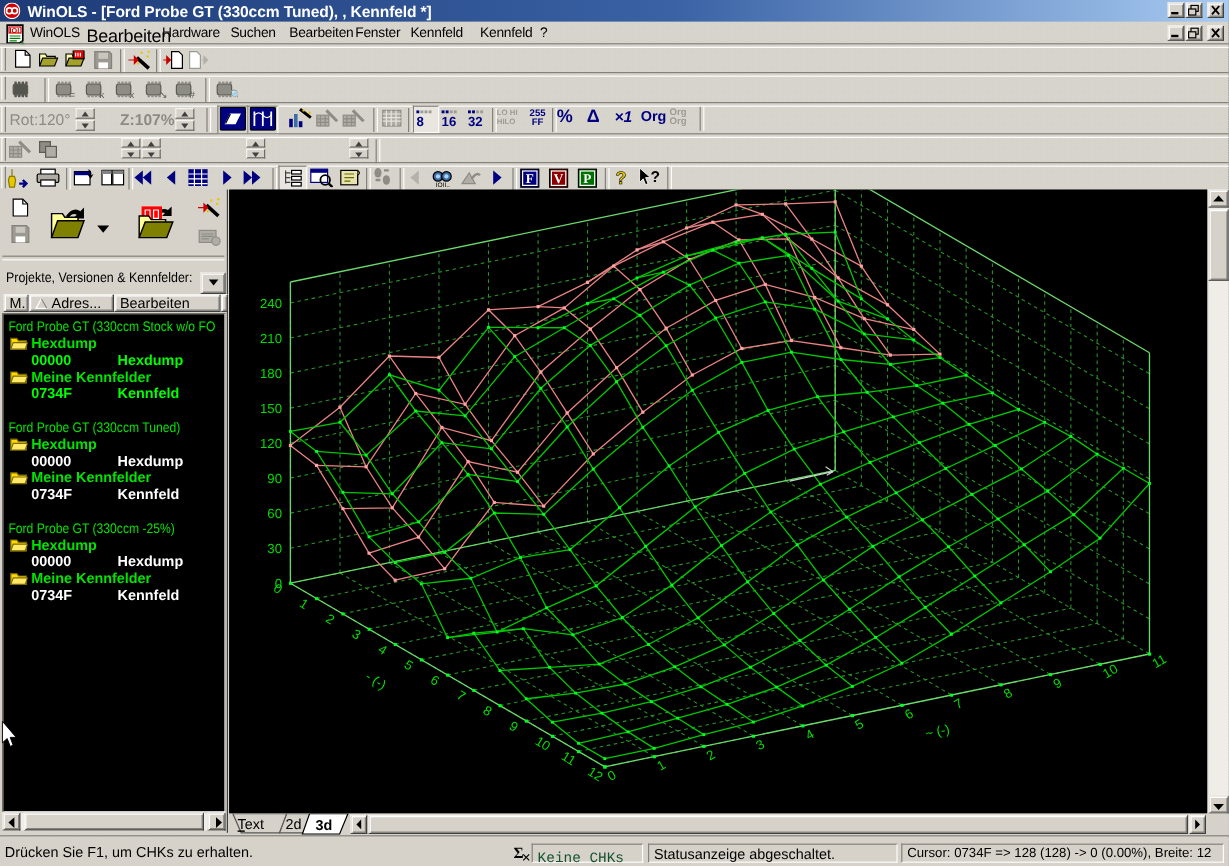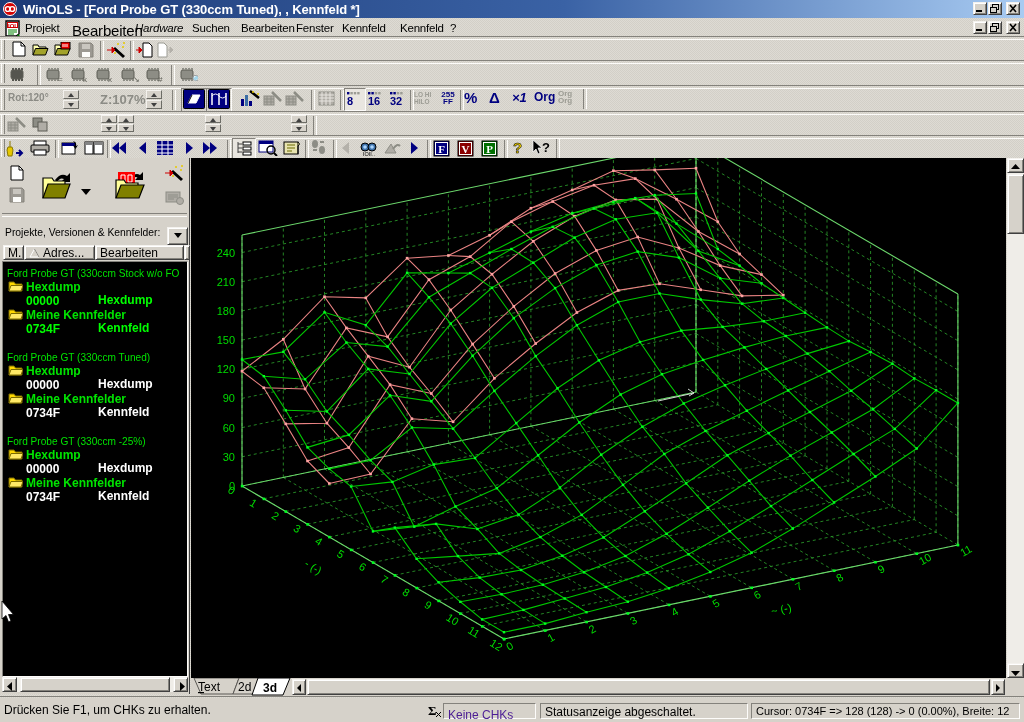--- a/index.html
+++ b/index.html
@@ -30,23 +30,23 @@
       <path d="M3 2 L9 9 M9 2 L3 9" stroke="#000" stroke-width="1.6"></path>
     </svg>
   </div>
 <div style="position:absolute;left:4px;top:20px;width:17px;height:17px;"><svg width="17" height="17" viewBox="0 0 17 17" xmlns="http://www.w3.org/2000/svg">
       <path d="M2 1 h13 v13 l-3 2 h-10 z" fill="#fff" stroke="#000" stroke-width="1.4"></path>
       <rect x="3.5" y="2.5" width="10" height="5" fill="#fff" stroke="#d00000"></rect>
       <text x="4" y="7.5" font-family="Liberation Sans" font-size="6" fill="#d00000" font-weight="bold">IOI</text>
       <path d="M4 10h9M4 12h9M4 14h6" stroke="#008000"></path>
       <path d="M14 14 l3 3 h-4 z" fill="#008000"></path>
     </svg></div>
-<div style="position:absolute;left:25px;top:22px;width:60px;height:14px;font-size:11.5px;color:#000;white-space:nowrap;letter-spacing:-0.2px;">Projekt</div>
+<div style="position:absolute;left:25px;top:22px;width:60px;height:14px;font-size:11.5px;color:#000;white-space:nowrap;letter-spacing:-0.2px;">WinOLS</div>
 <div style="position:absolute;left:72px;top:22px;width:60px;height:14px;font-size:15px;color:#000;white-space:nowrap;letter-spacing:-0.2px;">Bearbeiten</div>
-<div style="position:absolute;left:135px;top:22px;width:60px;height:14px;font-size:11.5px;color:#000;white-space:nowrap;letter-spacing:-0.2px;font-style:italic;">Hardware</div>
+<div style="position:absolute;left:135px;top:22px;width:60px;height:14px;font-size:11.5px;color:#000;white-space:nowrap;letter-spacing:-0.2px;">Hardware</div>
 <div style="position:absolute;left:192px;top:22px;width:60px;height:14px;font-size:11.5px;color:#000;white-space:nowrap;letter-spacing:-0.2px;">Suchen</div>
 <div style="position:absolute;left:241px;top:22px;width:60px;height:14px;font-size:11.5px;color:#000;white-space:nowrap;letter-spacing:-0.2px;">Bearbeiten</div>
 <div style="position:absolute;left:296px;top:22px;width:60px;height:14px;font-size:11.5px;color:#000;white-space:nowrap;letter-spacing:-0.2px;">Fenster</div>
 <div style="position:absolute;left:342px;top:22px;width:60px;height:14px;font-size:11.5px;color:#000;white-space:nowrap;letter-spacing:-0.2px;">Kennfeld</div>
 <div style="position:absolute;left:400px;top:22px;width:60px;height:14px;font-size:11.5px;color:#000;white-space:nowrap;letter-spacing:-0.2px;">Kennfeld</div>
 <div style="position:absolute;left:450px;top:22px;width:60px;height:14px;font-size:11.5px;color:#000;white-space:nowrap;letter-spacing:-0.2px;">?</div>
 <div style="position:absolute;width:14px;height:13px;background:#d6d2ca;border:1px solid;border-color:#f4f2ee #404040 #404040 #f4f2ee;box-shadow:inset 1px 1px 0 #fff, inset -1px -1px 0 #84827c;box-sizing:border-box;left:973px;top:21px;">
     <svg width="12" height="11" style="display:block" xmlns="http://www.w3.org/2000/svg">
       <rect x="2" y="7" width="6" height="2" fill="#000"></rect>
     </svg>
@@ -183,21 +183,21 @@
       <rect x="10" y="2" width="2" height="2" fill="#8d8d85"></rect>
       <rect x="13" y="2" width="2" height="2" fill="#8d8d85"></rect>
       <rect x="4" y="13" width="2" height="2" fill="#8d8d85"></rect>
       <rect x="7" y="13" width="2" height="2" fill="#8d8d85"></rect>
       <rect x="10" y="13" width="2" height="2" fill="#8d8d85"></rect>
       <rect x="13" y="13" width="2" height="2" fill="#8d8d85"></rect>
       <text x="14" y="16" font-family="Liberation Sans" font-size="8" fill="#5c5c54">🔍</text>
     </svg></div>
 <div style="position:absolute;left:0px;top:85px;width:1024px;height:2px;border-top:1px solid #84827c;border-bottom:1px solid #fdfcfa;"></div>
 <div style="position:absolute;left:1px;top:89px;width:2px;height:21px;border-left:1px solid #fdfcfa;border-right:1px solid #84827c;"></div>
-<div style="position:absolute;left:8px;top:92px;width:60px;height:15px;font-size:10px;font-weight:bold;color:#8b8b85;">Rot:120°</div>
+<div style="position:absolute;left:8px;top:92px;width:60px;height:15px;font-size:13px;font-weight:normal;color:#8b8b85;">Rot:120°</div>
 <div style="position:absolute;left:63px;top:90px;width:16px;height:9px;background:#d6d2ca;border:1px solid;border-color:#f4f2ee #6c6c66 #6c6c66 #f4f2ee;box-sizing:border-box;">
     <div style="margin:2px auto 0;width:0;height:0;border-left:3px solid transparent;border-right:3px solid transparent;border-bottom:4px solid #404040"></div>
   </div>
 <div style="position:absolute;left:63px;top:100px;width:16px;height:9px;background:#d6d2ca;border:1px solid;border-color:#f4f2ee #6c6c66 #6c6c66 #f4f2ee;box-sizing:border-box;">
     <div style="margin:2px auto 0;width:0;height:0;border-left:3px solid transparent;border-right:3px solid transparent;border-top:4px solid #404040"></div>
   </div>
 <div style="position:absolute;left:100px;top:92px;width:60px;height:15px;font-size:13px;font-weight:bold;color:#8b8b85;">Z:107%</div>
 <div style="position:absolute;left:146px;top:90px;width:16px;height:9px;background:#d6d2ca;border:1px solid;border-color:#f4f2ee #6c6c66 #6c6c66 #f4f2ee;box-sizing:border-box;">
     <div style="margin:2px auto 0;width:0;height:0;border-left:3px solid transparent;border-right:3px solid transparent;border-bottom:4px solid #404040"></div>
   </div>
@@ -943,17 +943,17 @@
       </svg></div><div style="position:absolute;left:116px;top:1px;width:683px;height:16px;background:#d6d2ca;border:1px solid;border-color:#f4f2ee #404040 #404040 #f4f2ee;box-shadow:inset 1px 1px 0 #fff,inset -1px -1px 0 #84827c;box-sizing:border-box;"></div><div style="position:absolute;left:800px;top:1px;width:14px;height:16px;background:#d6d2ca;border:1px solid;border-color:#f4f2ee #404040 #404040 #f4f2ee;box-shadow:inset 1px 1px 0 #fff,inset -1px -1px 0 #84827c;box-sizing:border-box;"><svg width="12" height="13" viewBox="0 0 12 13" xmlns="http://www.w3.org/2000/svg">
         <path d="M4 3 L8 7 L4 11 Z" fill="#000"></path>
       </svg></div></div>
 <div style="position:absolute;left:0px;top:696px;width:1024px;height:2px;border-top:1px solid #84827c;border-bottom:1px solid #fdfcfa;"></div>
 <div style="position:absolute;left:0px;top:698px;width:1024px;height:24px;background:#d6d2ca;"></div>
 <div style="position:absolute;left:4px;top:703px;width:300px;height:15px;font-size:12px;color:#000;">Drücken Sie F1, um CHKs zu erhalten.</div>
 <div style="position:absolute;left:427px;top:703px;width:15px;height:15px;"><svg width="15" height="15" viewBox="0 0 15 15" xmlns="http://www.w3.org/2000/svg">
       <text x="1" y="12" font-family="Liberation Serif" font-weight="bold" font-size="13" fill="#000">Σ</text>
       <path d="M9 9l5 5M14 9l-5 5" stroke="#000"></path>
     </svg></div>
-<div style="position:absolute;left:443px;top:703px;width:93px;height:16px;border:1px solid;border-color:#84827c #fdfcfa #fdfcfa #84827c;font-size:12px;color:#4c1d95;padding:4px 0 0 4px;box-sizing:border-box;">Keine CHKs</div>
+<div style="position:absolute;left:443px;top:703px;width:93px;height:16px;border:1px solid;border-color:#84827c #fdfcfa #fdfcfa #84827c;font-size:12px;color:#14532d;padding:4px 0 0 4px;box-sizing:border-box;font-family:Liberation Mono, monospace;">Keine CHKs</div>
 <div style="position:absolute;left:540px;top:703px;width:208px;height:16px;border:1px solid;border-color:#84827c #fdfcfa #fdfcfa #84827c;font-size:12px;color:#000;padding:1px 0 0 4px;box-sizing:border-box;">Statusanzeige abgeschaltet.</div>
 <div style="position:absolute;left:751px;top:703px;width:269px;height:16px;border:1px solid;border-color:#84827c #fdfcfa #fdfcfa #84827c;font-size:12px;color:#000;padding:1px 0 0 4px;box-sizing:border-box;font-size:11px;white-space:nowrap;">Cursor: 0734F =&gt; 128 (128) -&gt; 0 (0.00%), Breite: 12</div>
 <div style="position:absolute;left:1px;top:601px;width:14px;height:22px;z-index:50;"><svg width="14" height="22" viewBox="0 0 14 22" xmlns="http://www.w3.org/2000/svg">
       <path d="M1 0 L1 18 L5 14.5 L7.5 21 L10 20 L7.5 13.5 L12.5 13.5 Z" fill="#fff" stroke="#000" stroke-width="0.8"></path>
     </svg></div>
 </body></html>

